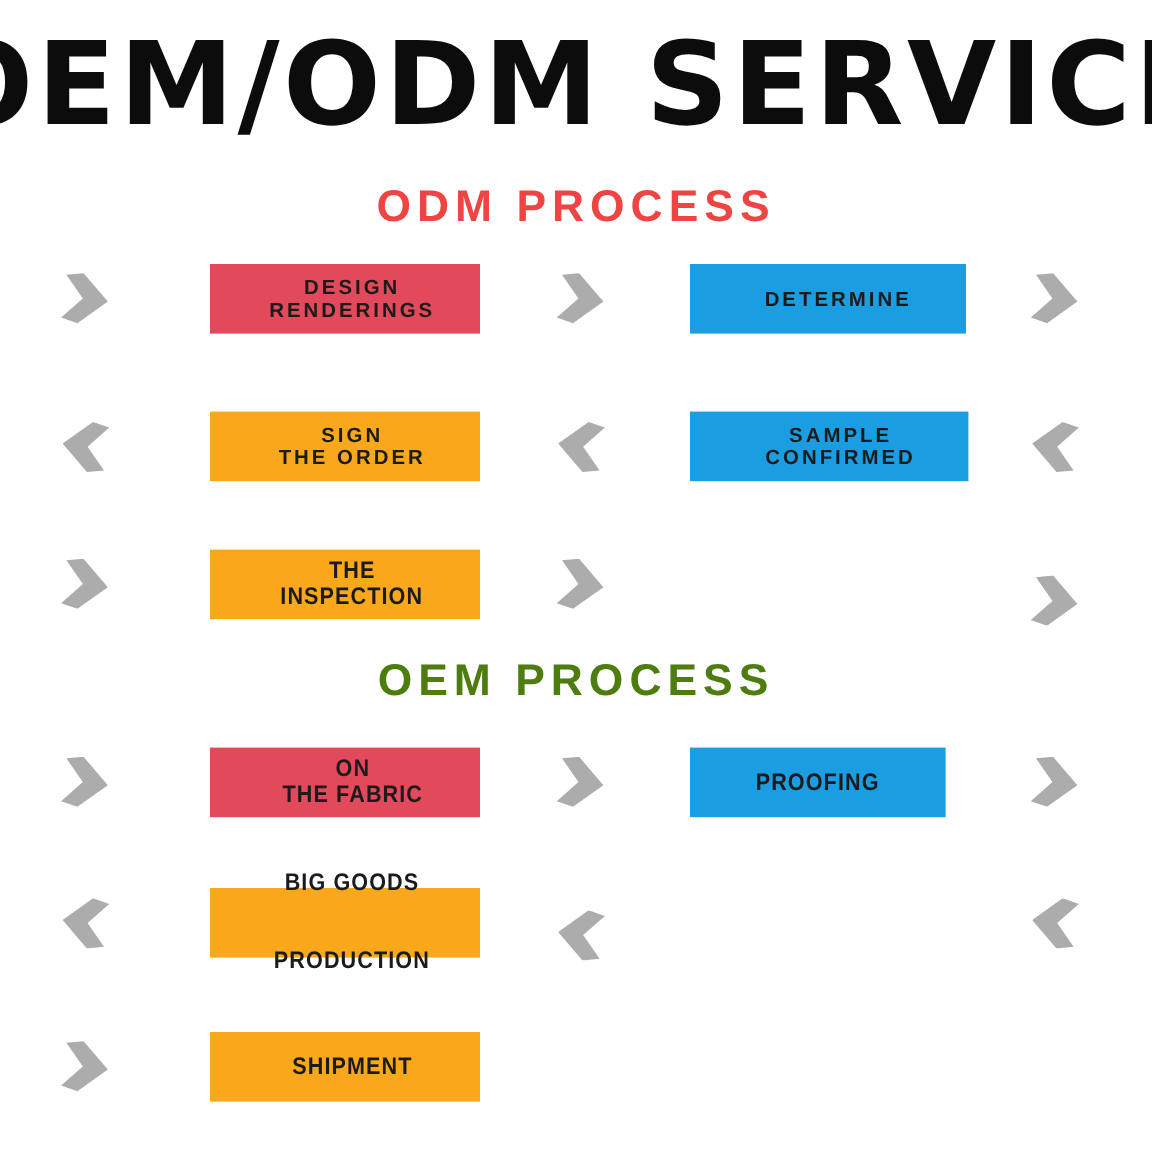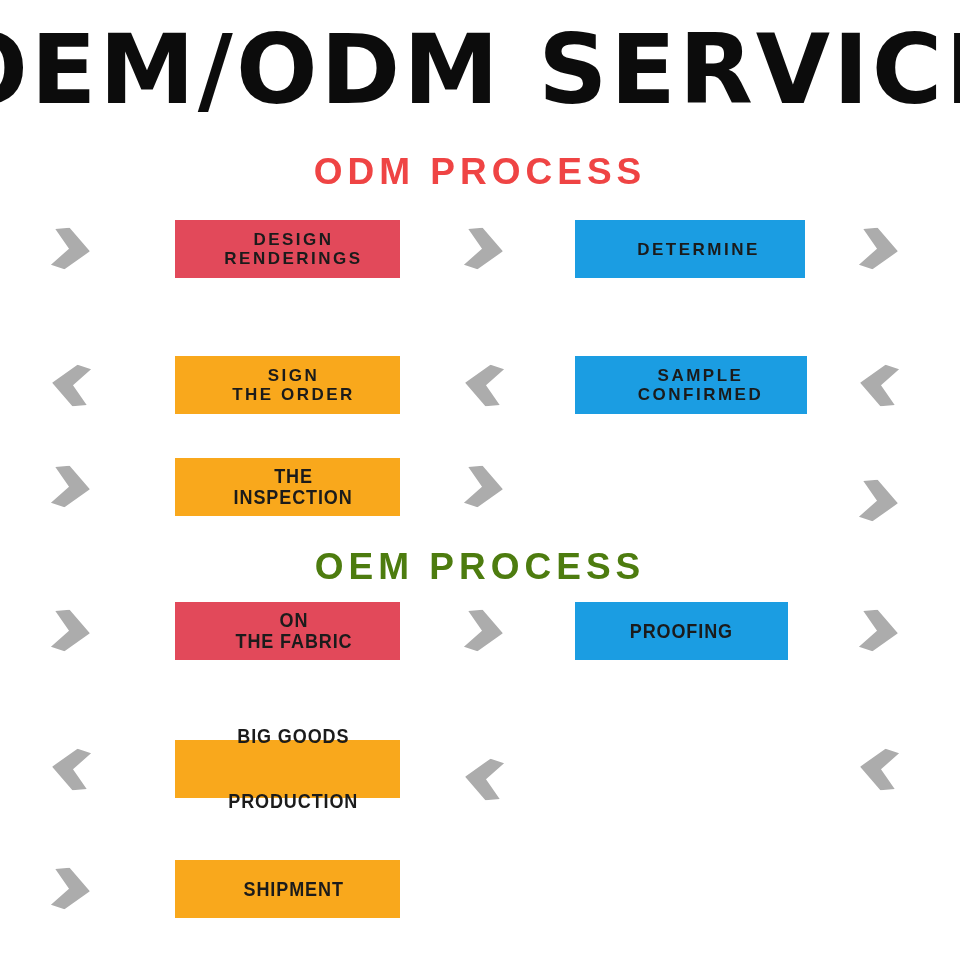--- a/index.html
+++ b/index.html
@@ -62,21 +62,21 @@
     <div class="box wide b2" style="background: rgb(27, 157, 226); padding-left: 17px;">
       <span class="ln">DETERMINE</span>
     </div>
     <span class="chev right c3">
       <svg viewBox="0 0 38 42">
           <polygon points="1,3 15,0 38,21 15,42 1,39 17,21" fill="#acacac"></polygon>
         </svg>
     </span>
   </div>
 
-  <div class="row" style="top:356px">
+  <div class="row" style="top:343px">
     <span class="chev left c1">
       <svg viewBox="0 0 38 42">
           <polygon points="1,3 15,0 38,21 15,42 1,39 17,21" fill="#acacac"></polygon>
         </svg>
     </span>
     <div class="box wide b1" style="background: rgb(249, 168, 28);">
       <span class="ln">SIGN</span>
       <span class="ln">THE ORDER</span>
     </div>
     <span class="chev left c2">
@@ -112,21 +112,21 @@
     </span>
     <span class="chev right c3" style="top:22px">
       <svg viewBox="0 0 38 42">
           <polygon points="1,3 15,0 38,21 15,42 1,39 17,21" fill="#acacac"></polygon>
         </svg>
     </span>
   </div>
 
   <div class="heading" style="top: 544px; color: #4d7c0f;">OEM PROCESS</div>
 
-  <div class="row" style="top:602px">
+  <div class="row" style="top:623px">
     <span class="chev right c1">
       <svg viewBox="0 0 38 42">
           <polygon points="1,3 15,0 38,21 15,42 1,39 17,21" fill="#acacac"></polygon>
         </svg>
     </span>
     <div class="box narrow b1" style="background: rgb(226, 73, 90);">
       <span class="ln">ON</span>
       <span class="ln">THE FABRIC</span>
     </div>
     <span class="chev right c2">

